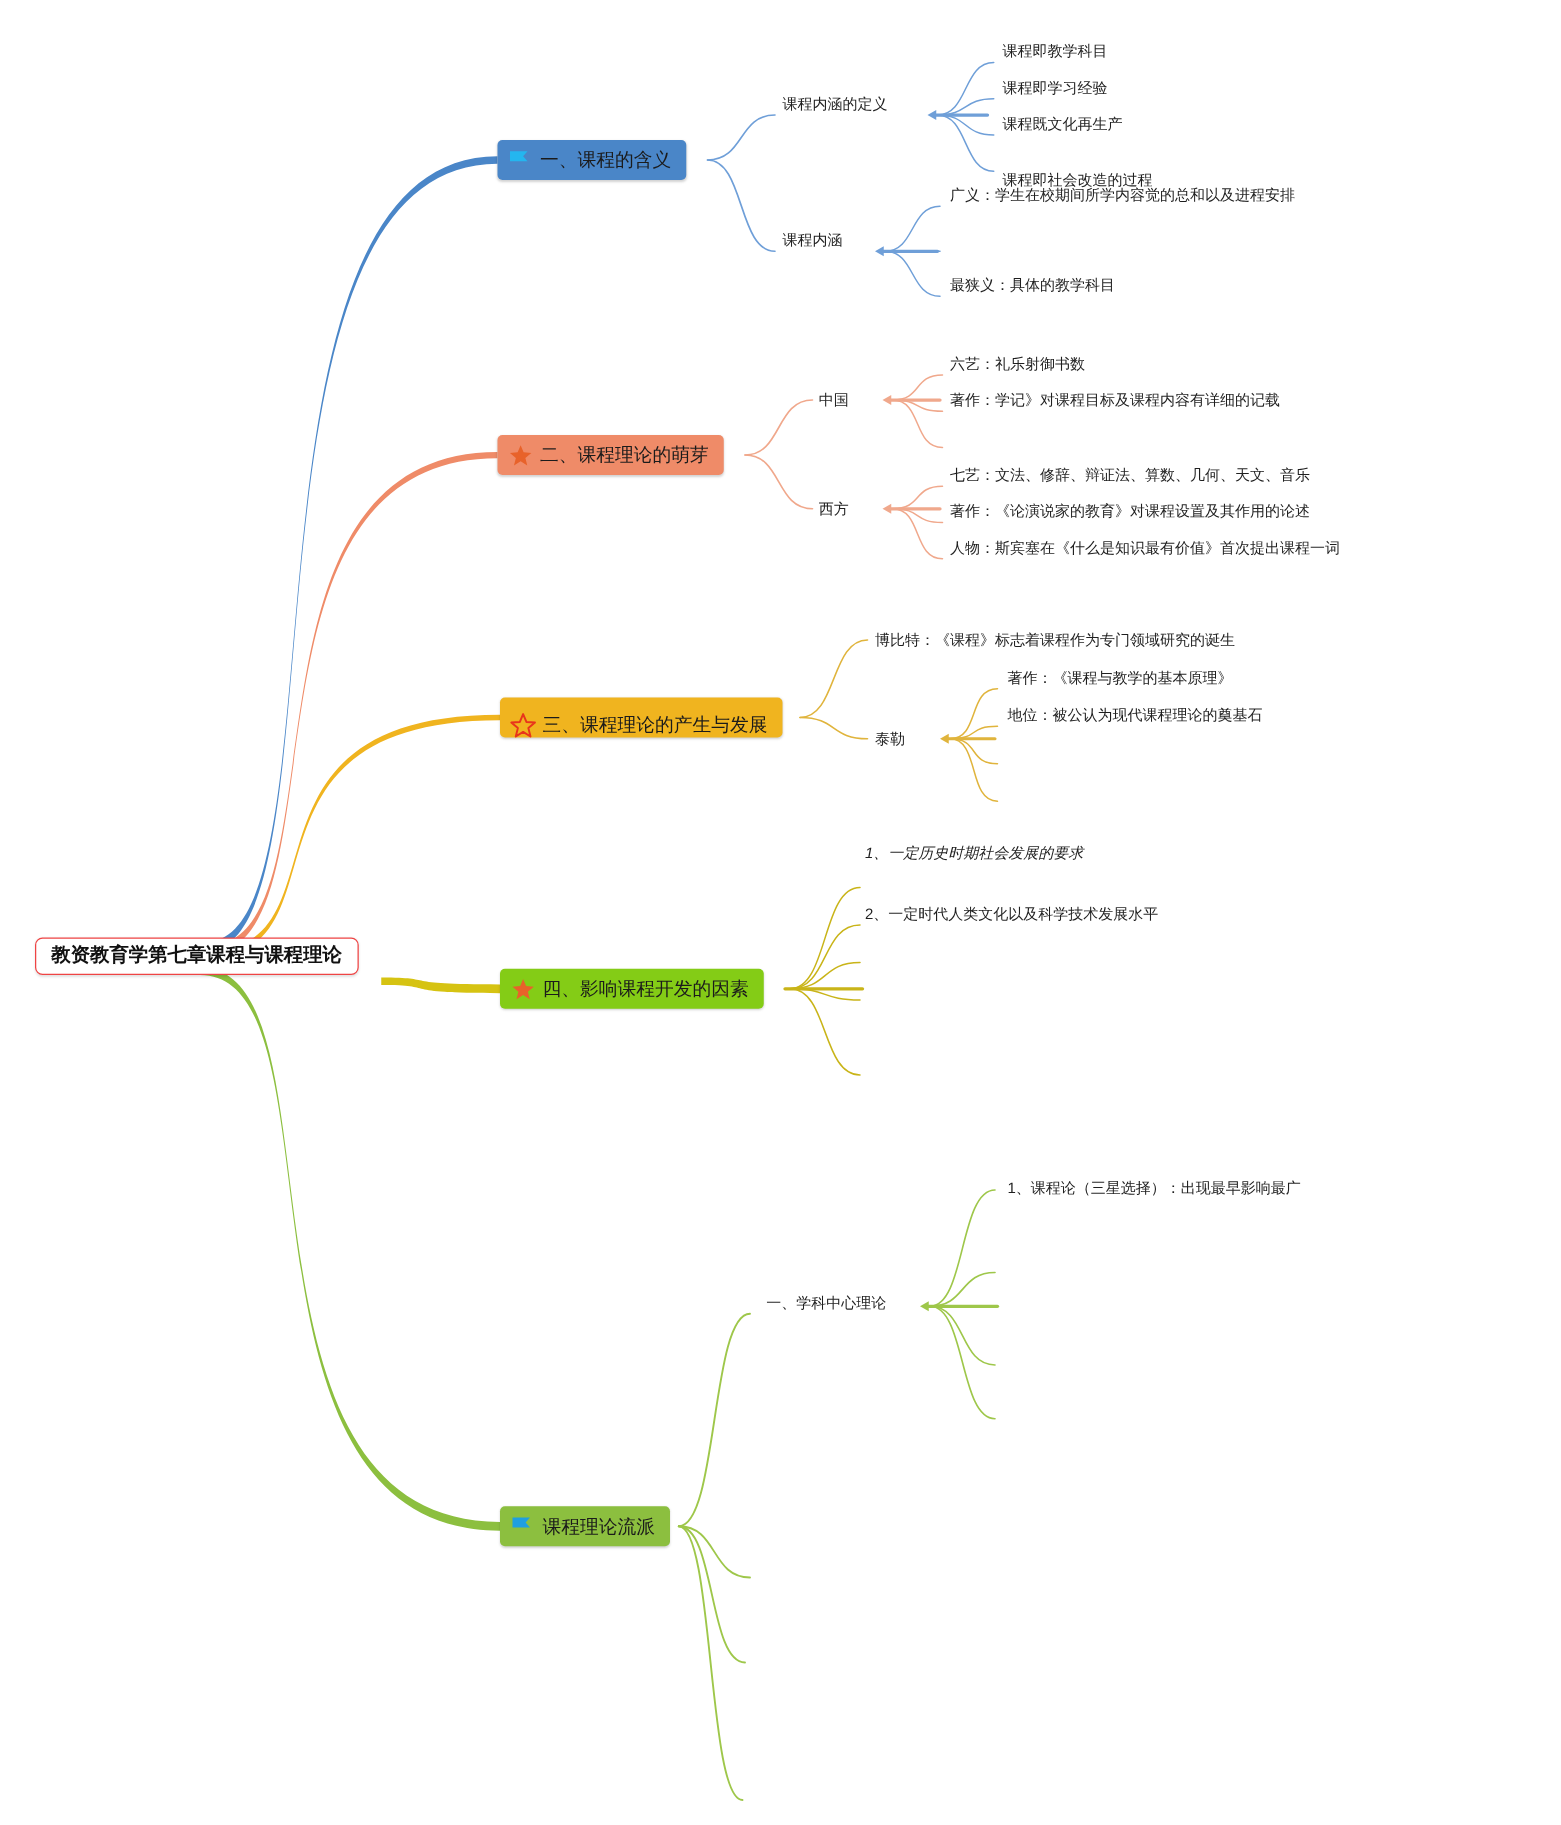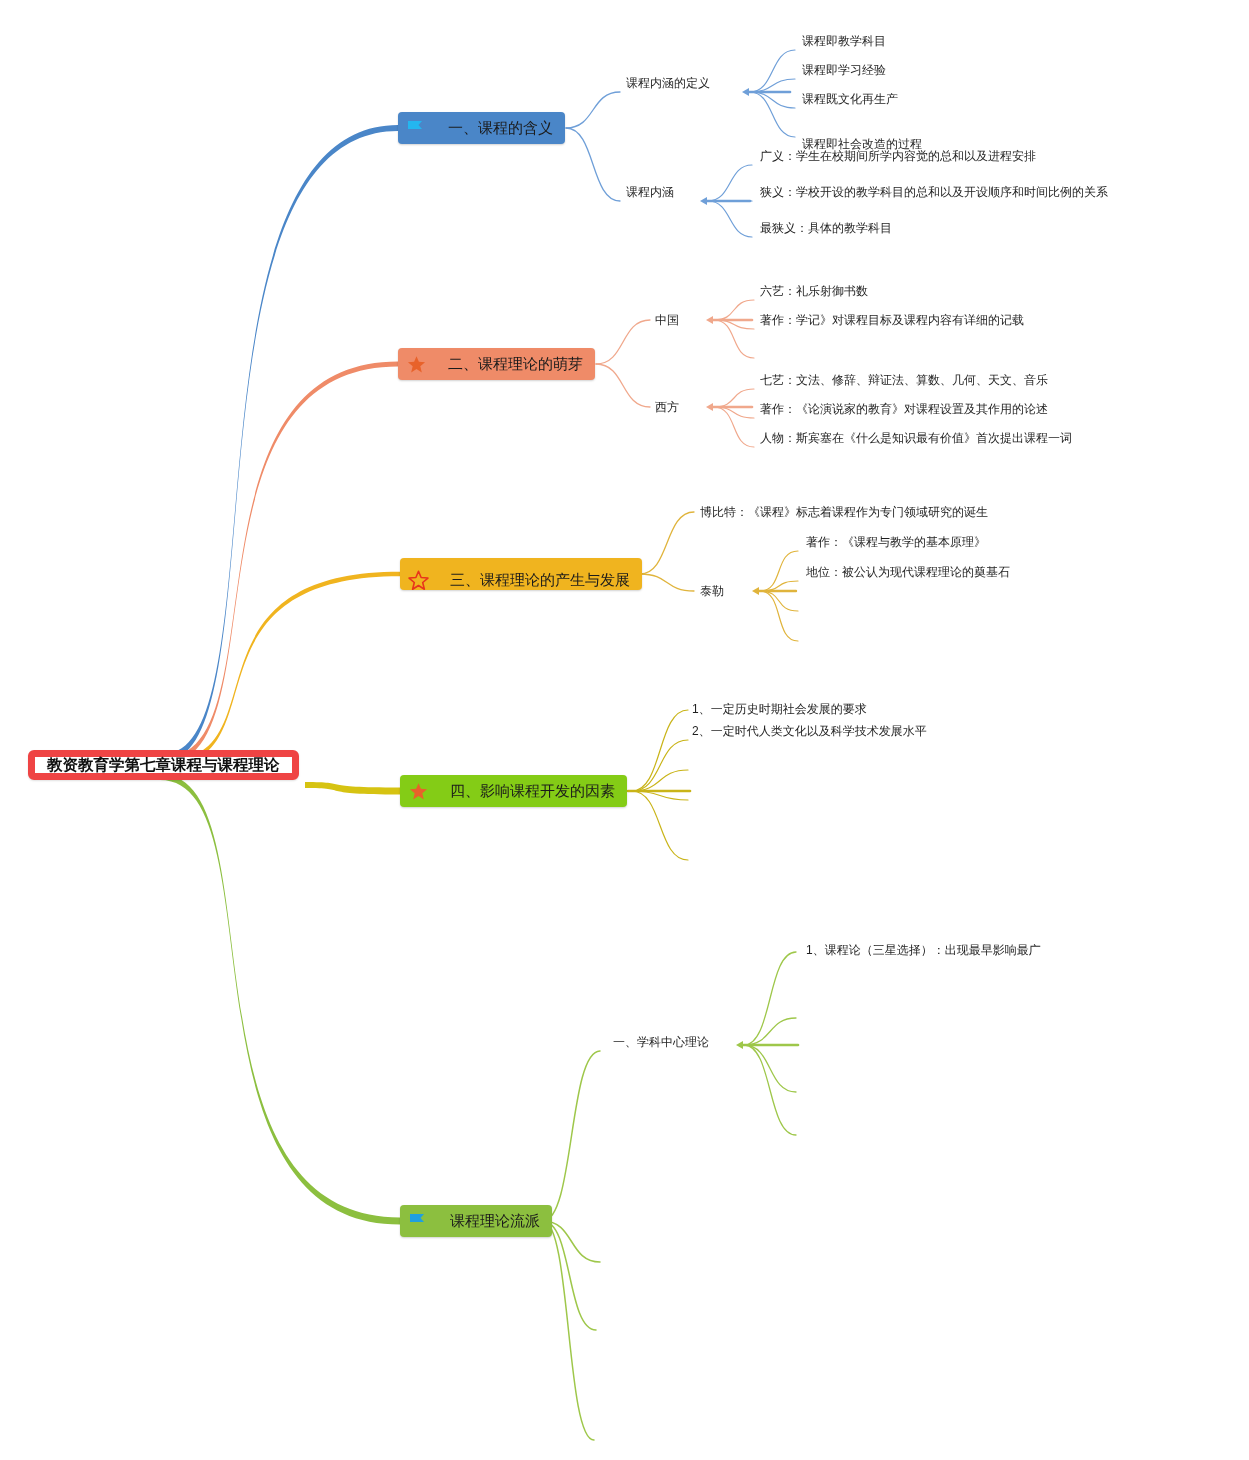--- a/index.html
+++ b/index.html
@@ -14,33 +14,33 @@
   #wires{position:absolute;left:0;top:0;width:1249px;height:1460px;pointer-events:none;}
 
   .node{position:absolute;white-space:nowrap;box-sizing:border-box;}
 
   
   .root{
     left:28px;top:750px;
     height:30px;line-height:28px;
     padding:0 12px;
     background:#ffffff;
-    border:7px solid #ef4444;
+    border:1px solid #ef4444;
     border-radius:6px;
     font-size:15.5px;font-weight:bold;color:#111;
     box-shadow:0 1px 2px rgba(0,0,0,.12);
     display:flex;align-items:center;text-align:right;
   }
 
   
   .topic{
     height:32px;
     border-radius:4px;
     padding:0 12px 0 8px;
-    display:flex;align-items:center;gap:22px;
+    display:flex;align-items:center;gap:6px;
     font-size:15px;color:#1b1b1b;font-weight:500;
     box-shadow:0 1px 2px rgba(0,0,0,.18);
   }
   .topic .glyph{display:inline-flex;align-items:center;justify-content:center;width:20px;height:20px;flex:none;}
 
   
   .plain{
     font-size:12px;color:#1f1f1f;
     line-height:18px;
     transform:translateY(-9px);
@@ -124,21 +124,20 @@
   </div>
   <div class="node plain" style="left:626px;top:83px;"><span>课程内涵的定义</span></div>
   <div class="node plain" style="left:626px;top:192px;"><span>课程内涵</span></div>
 
   <div class="node plain" style="left:802px;top:41px;"><span>课程即教学科目</span></div>
   <div class="node plain" style="left:802px;top:70px;"><span>课程即学习经验</span></div>
   <div class="node plain" style="left:802px;top:99px;"><span>课程既文化再生产</span></div>
   <div class="node plain" style="left:802px;top:144px;"><span>课程即社会改造的过程</span></div>
 
   <div class="node plain" style="left:760px;top:156px;"><span>广义：学生在校期间所学内容觉的总和以及进程安排</span></div>
-  <div class="node plain" style="left:760px;top:192px;"><span>狭义：学校开设的教学科目的总和以及开设顺序和时间比例的关系</span></div>
   <div class="node plain" style="left:760px;top:228px;"><span>最狭义：具体的教学科目</span></div>
 
   <div class="node topic" style="left: 398px; top: 348px; background: rgb(239, 139, 104);">
     <span class="glyph">
       <svg class="ico" width="19" height="19" viewBox="0 0 20 20">
           <path d="M10 1.2 L12.5 7.2 L19 7.7 L14 11.9 L15.6 18.3 L10 14.8 L4.4 18.3 L6 11.9 L1 7.7 L7.5 7.2 Z" fill="#e8622a"></path>
         </svg>
     </span>
     <span>二、课程理论的萌芽</span>
   </div>
@@ -169,21 +168,21 @@
   <div class="node plain" style="left:806px;top:632px;"><span></span></div>
 
   <div class="node topic" style="left: 400px; top: 775px; background: #84cc16;">
     <span class="glyph">
       <svg class="ico" width="19" height="19" viewBox="0 0 20 20">
           <path d="M10 1.2 L12.5 7.2 L19 7.7 L14 11.9 L15.6 18.3 L10 14.8 L4.4 18.3 L6 11.9 L1 7.7 L7.5 7.2 Z" fill="#e8622a"></path>
         </svg>
     </span>
     <span>四、影响课程开发的因素</span>
   </div>
-  <div class="node plain" style="left:692px;top:709px;"><span>1、一定历史时期社会发展的要求</span></div>
+  <div class="node plain" style="left:692px;top:682px;font-style:italic;"><span>1、一定历史时期社会发展的要求</span></div>
   <div class="node plain" style="left:692px;top:731px;"><span>2、一定时代人类文化以及科学技术发展水平</span></div>
   <div class="node plain" style="left:692px;top:761px;"><span></span></div>
   <div class="node plain" style="left:692px;top:791px;"><span></span></div>
   <div class="node plain" style="left:692px;top:851px;"><span></span></div>
 
   <div class="node topic" style="left: 400px; top: 1205px; background: rgb(140, 191, 63);">
     <span class="glyph">
       <svg class="ico" width="18" height="16" viewBox="0 0 18 16">
           <path d="M1 1 h14 l-3.5 4 3.5 4 h-14 z" fill="#1f9fe0"></path>
         </svg>

